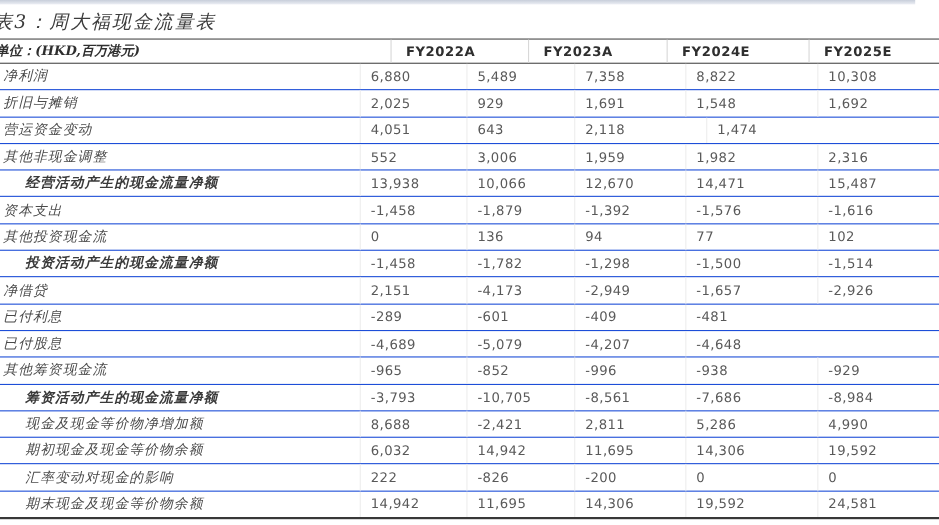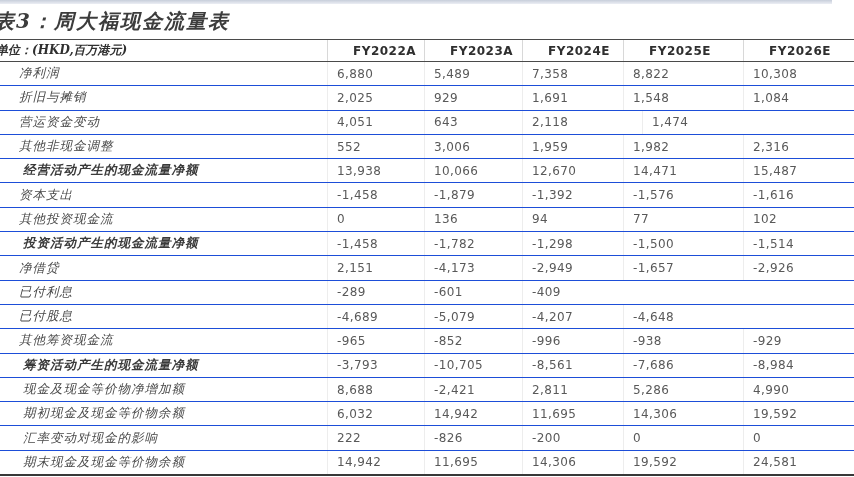--- a/index.html
+++ b/index.html
@@ -2,50 +2,50 @@
 <html><head>
 <meta charset="utf-8">
 <style>
   html,body { margin:0; padding:0; background:#ffffff; }
   .page {
     position:relative; width:854px; height:477px; overflow:hidden;
     background:#ffffff; font-family:"DejaVu Sans", sans-serif;
   }
   .top-strip { height:4px; width:832px; background:linear-gradient(#c7ceda,#eceef4); }
   .title {
-    font-family:"DejaVu Serif", serif; font-style:italic; font-weight:bold;
-    font-size:20px; color:#3c3c3c; letter-spacing:2px;
+    font-family:"DejaVu Serif", serif; font-style:italic; font-weight:normal;
+    font-size:17px; color:#3c3c3c; letter-spacing:2px;
     padding:4px 0 4px 0; text-indent:-6px; white-space:nowrap;
   }
   .table-wrap { border-top:1.5px solid #4a4a4a; }
   .header-row {
     display:flex; align-items:center; height:21px;
     border-bottom:1.5px solid #4a4a4a;
   }
   .unit-cell {
     flex:0 0 327px; font-family:"DejaVu Serif", serif; font-style:italic;
     font-weight:bold; font-size:12px; color:#2f2f2f; text-indent:-4px;
     white-space:nowrap; overflow:visible;
   }
   .hcol {
     font-weight:bold; font-size:12px; color:#2f2f2f; letter-spacing:0.5px;
-    padding-left:25px; box-sizing:border-box; border-left:1px solid #d8d8d8;
-    height:100%; display:flex; align-items:center;
+    padding-left:13px; box-sizing:border-box; border-left:1px solid #d8d8d8;
+    height:100%; display:flex; align-items:center;margin-left:28px;
   }
   .w0 { flex:0 0 97px; } .w1 { flex:0 0 98px; } .w2 { flex:0 0 101px; }
   .w3 { flex:0 0 120px; } .w4 { flex:0 0 111px; }
   .tbody { border-bottom:2px solid #383838; }
   .trow { display:flex; align-items:center; height:23.3px; }
   .trow + .trow { border-top:1px solid #1d4ed8; }
   .label-cell {
     flex:0 0 327px; font-family:"DejaVu Serif", serif; font-style:italic;
     font-size:12.5px; color:#4a4a4a; white-space:nowrap; overflow:visible;
     box-sizing:border-box; letter-spacing:1px;
   }
-  .label-cell.indent { padding-left:19px; }
+  .label-cell.indent { padding-left:3px; }
   .label-cell.flush { text-indent:-5px;padding-left:28px; }
   .label-cell.bold { font-weight:bold; color:#3a3a3a; }
   .vcell {
     font-size:12px; color:#595959; letter-spacing:0.4px;
     padding-left:9px; box-sizing:border-box; border-left:1px solid #ededed;
     height:100%; display:flex; align-items:center; white-space:nowrap;
   }
   .footer {
     font-family:"DejaVu Serif", serif; font-style:italic; font-size:12px;
     color:#4a4a4a; margin-top:7px; text-indent:-4px; letter-spacing:1px;
@@ -78,21 +78,21 @@
           <div class="vcell w2">7,358</div>
           <div class="vcell w3">8,822</div>
           <div class="vcell w4">10,308</div>
         </div>
         <div class="trow">
           <div class="label-cell indent">折旧与摊销</div>
           <div class="vcell w0">2,025</div>
           <div class="vcell w1">929</div>
           <div class="vcell w2">1,691</div>
           <div class="vcell w3">1,548</div>
-          <div class="vcell w4">1,084</div>
+          <div class="vcell w4">1,692</div>
         </div>
         <div class="trow">
           <div class="label-cell indent">营运资金变动</div>
           <div class="vcell w0">4,051</div>
           <div class="vcell w1">643</div>
           <div class="vcell w3">2,118</div>
           <div class="vcell w4">1,474</div>
         </div>
         <div class="trow">
           <div class="label-cell indent">其他非现金调整</div>
@@ -140,20 +140,21 @@
           <div class="vcell w1">-4,173</div>
           <div class="vcell w2">-2,949</div>
           <div class="vcell w3">-1,657</div>
           <div class="vcell w4">-2,926</div>
         </div>
         <div class="trow">
           <div class="label-cell indent">已付利息</div>
           <div class="vcell w0">-289</div>
           <div class="vcell w1">-601</div>
           <div class="vcell w2">-409</div>
+          <div class="vcell w4">-481</div>
         </div>
         <div class="trow">
           <div class="label-cell indent">已付股息</div>
           <div class="vcell w0">-4,689</div>
           <div class="vcell w1">-5,079</div>
           <div class="vcell w2">-4,207</div>
           <div class="vcell w4">-4,648</div>
         </div>
         <div class="trow">
           <div class="label-cell indent">其他筹资现金流</div>

